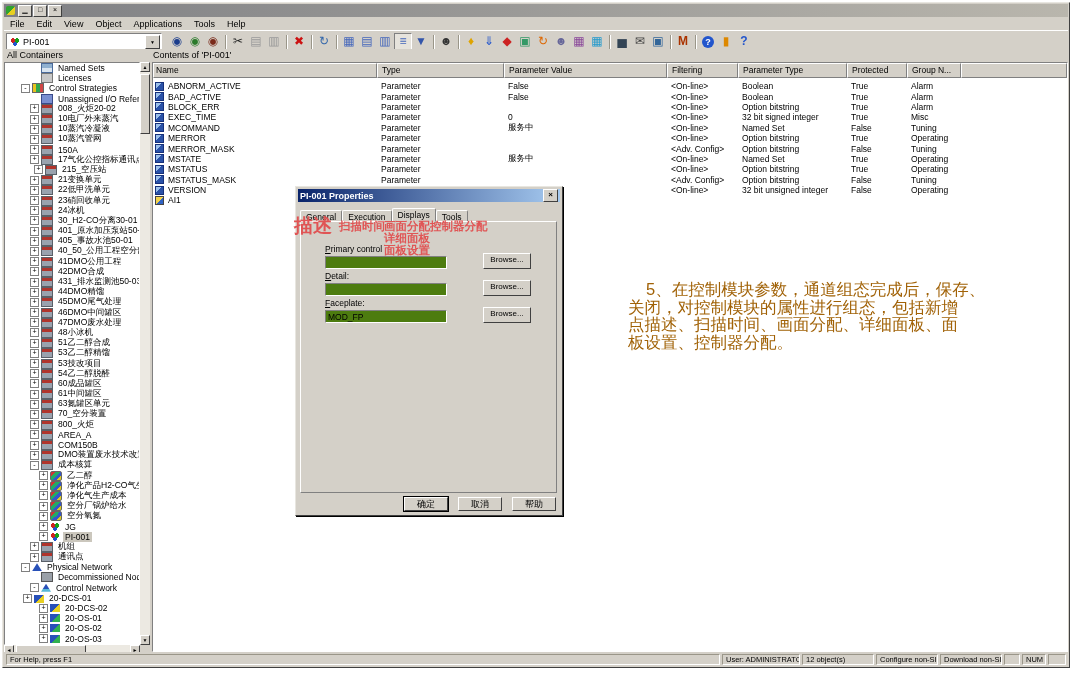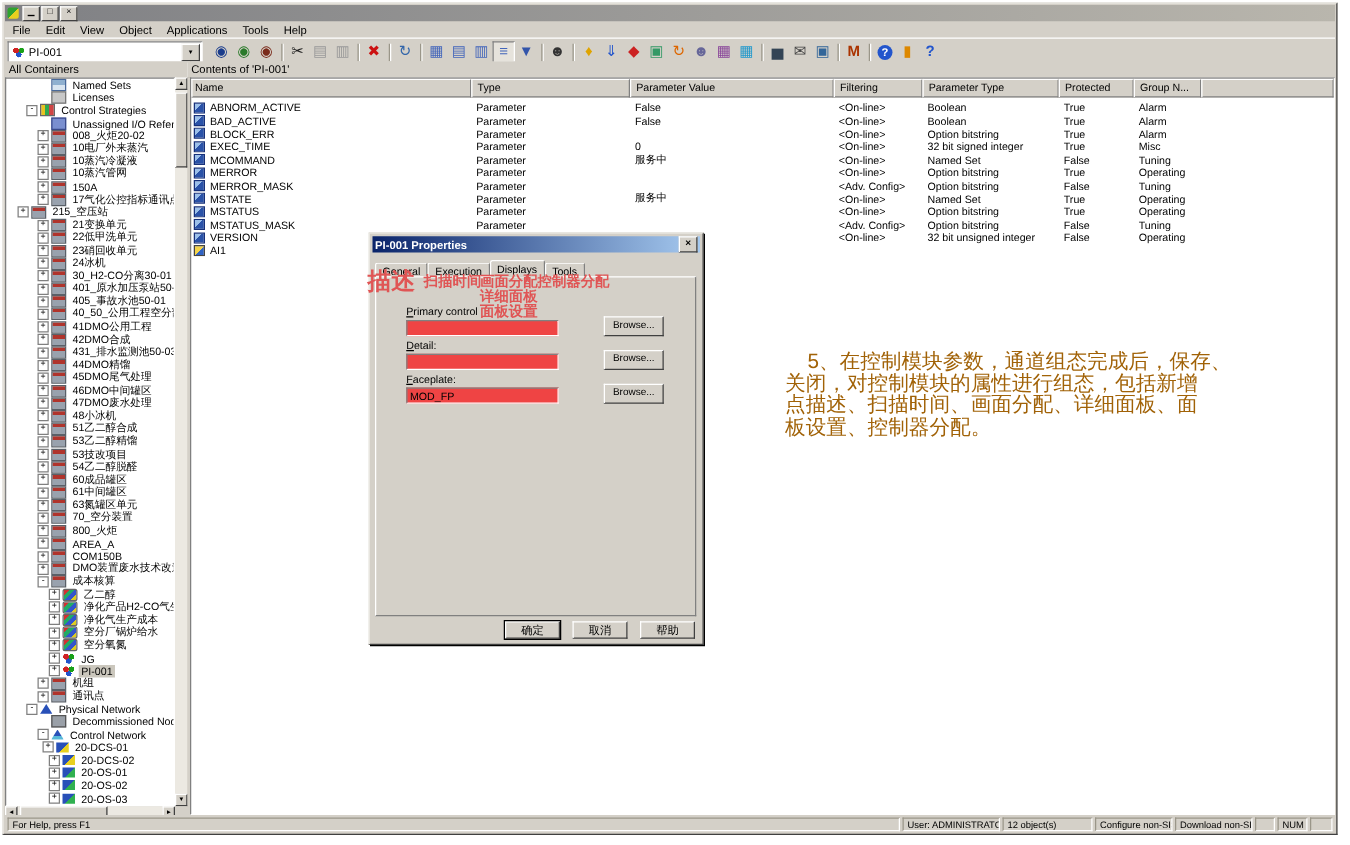--- a/index.html
+++ b/index.html
@@ -109,21 +109,21 @@
           font-size:8px;line-height:9px;text-align:center;font-weight:bold;}
   .tabs{position:absolute;left:4px;top:21px;display:flex;align-items:flex-end;height:14px;}
   .tab{font-size:8.5px;padding:1px 5px;background:#d4d0c8;border:1px solid;border-color:#fff #808080 #d4d0c8 #fff;
        border-radius:2px 2px 0 0;height:12px;box-sizing:border-box;line-height:10px;}
   .tab.active{height:14px;font-weight:normal;position:relative;z-index:2;border-bottom-color:#d4d0c8;}
   .tabpage{position:absolute;left:4px;top:34px;right:5px;bottom:22px;
            border:1px solid;border-color:#fff #808080 #808080 #fff;background:#d4d0c8;}
   .drow{position:absolute;left:29px;}
   .flabel{font-size:8.5px;display:block;margin-bottom:2px;}
   .flabel::first-letter{text-decoration:underline;}
-  .dinput{width:122px;height:13px;background:#ef4444;border:1px solid;border-color:#808080 #fff #fff #808080;
+  .dinput{width:122px;height:13px;background:#4d7c0f;border:1px solid;border-color:#808080 #fff #fff #808080;
           font-size:8.5px;font-family:"Liberation Sans",sans-serif;padding:0 2px;box-sizing:border-box;display:block;}
   .dbrowse{position:absolute;left:158px;width:46px;height:14px;background:#d4d0c8;
            border:1px solid;border-color:#fff #404040 #404040 #fff;font-size:8px;text-align:center;line-height:12px;}
   .dbuttons{position:absolute;right:6px;bottom:4px;display:flex;gap:10px;}
   .dbtn{width:44px;height:14px;background:#d4d0c8;border:1px solid;border-color:#fff #404040 #404040 #fff;
         font-size:9px;text-align:center;line-height:12px;box-sizing:border-box;}
   .dbtn.default{outline:1px solid #000;}
   
   .ann{position:absolute;color:#e05555;z-index:90;font-weight:bold;white-space:nowrap;line-height:1.05;}
   .note{position:absolute;left:628px;top:281px;width:434px;color:#a16207;font-size:16.5px;line-height:17.5px;
@@ -418,21 +418,21 @@
         <span class="ticn i-area"></span>
         <span class="tlabel">150A</span>
       </div>
 
       <div class="titem" style="padding-left: 25px;">
         <span class="exp">+</span>
         <span class="ticn i-area"></span>
         <span class="tlabel">17气化公控指标通讯点</span>
       </div>
 
-      <div class="titem" style="padding-left: 9px;">
+      <div class="titem" style="padding-left: 29px;">
         <span class="exp">+</span>
         <span class="ticn i-area"></span>
         <span class="tlabel">215_空压站</span>
       </div>
 
       <div class="titem" style="padding-left: 25px;">
         <span class="exp">+</span>
         <span class="ticn i-area"></span>
         <span class="tlabel">21变换单元</span>
       </div>
@@ -670,21 +670,21 @@
         <span class="ticn i-dec"></span>
         <span class="tlabel">Decommissioned Nodes</span>
       </div>
 
       <div class="titem" style="padding-left: 25px;">
         <span class="exp">-</span>
         <span class="ticn i-cnet"></span>
         <span class="tlabel">Control Network</span>
       </div>
 
-      <div class="titem" style="padding-left: 29px;">
+      <div class="titem" style="padding-left: 18px; align-items: flex-end;">
         <span class="exp">+</span>
         <span class="ticn i-node"></span>
         <span class="tlabel">20-DCS-01</span>
       </div>
 
       <div class="titem" style="padding-left: 34px;">
         <span class="exp">+</span>
         <span class="ticn i-node"></span>
         <span class="tlabel">20-DCS-02</span>
       </div>

